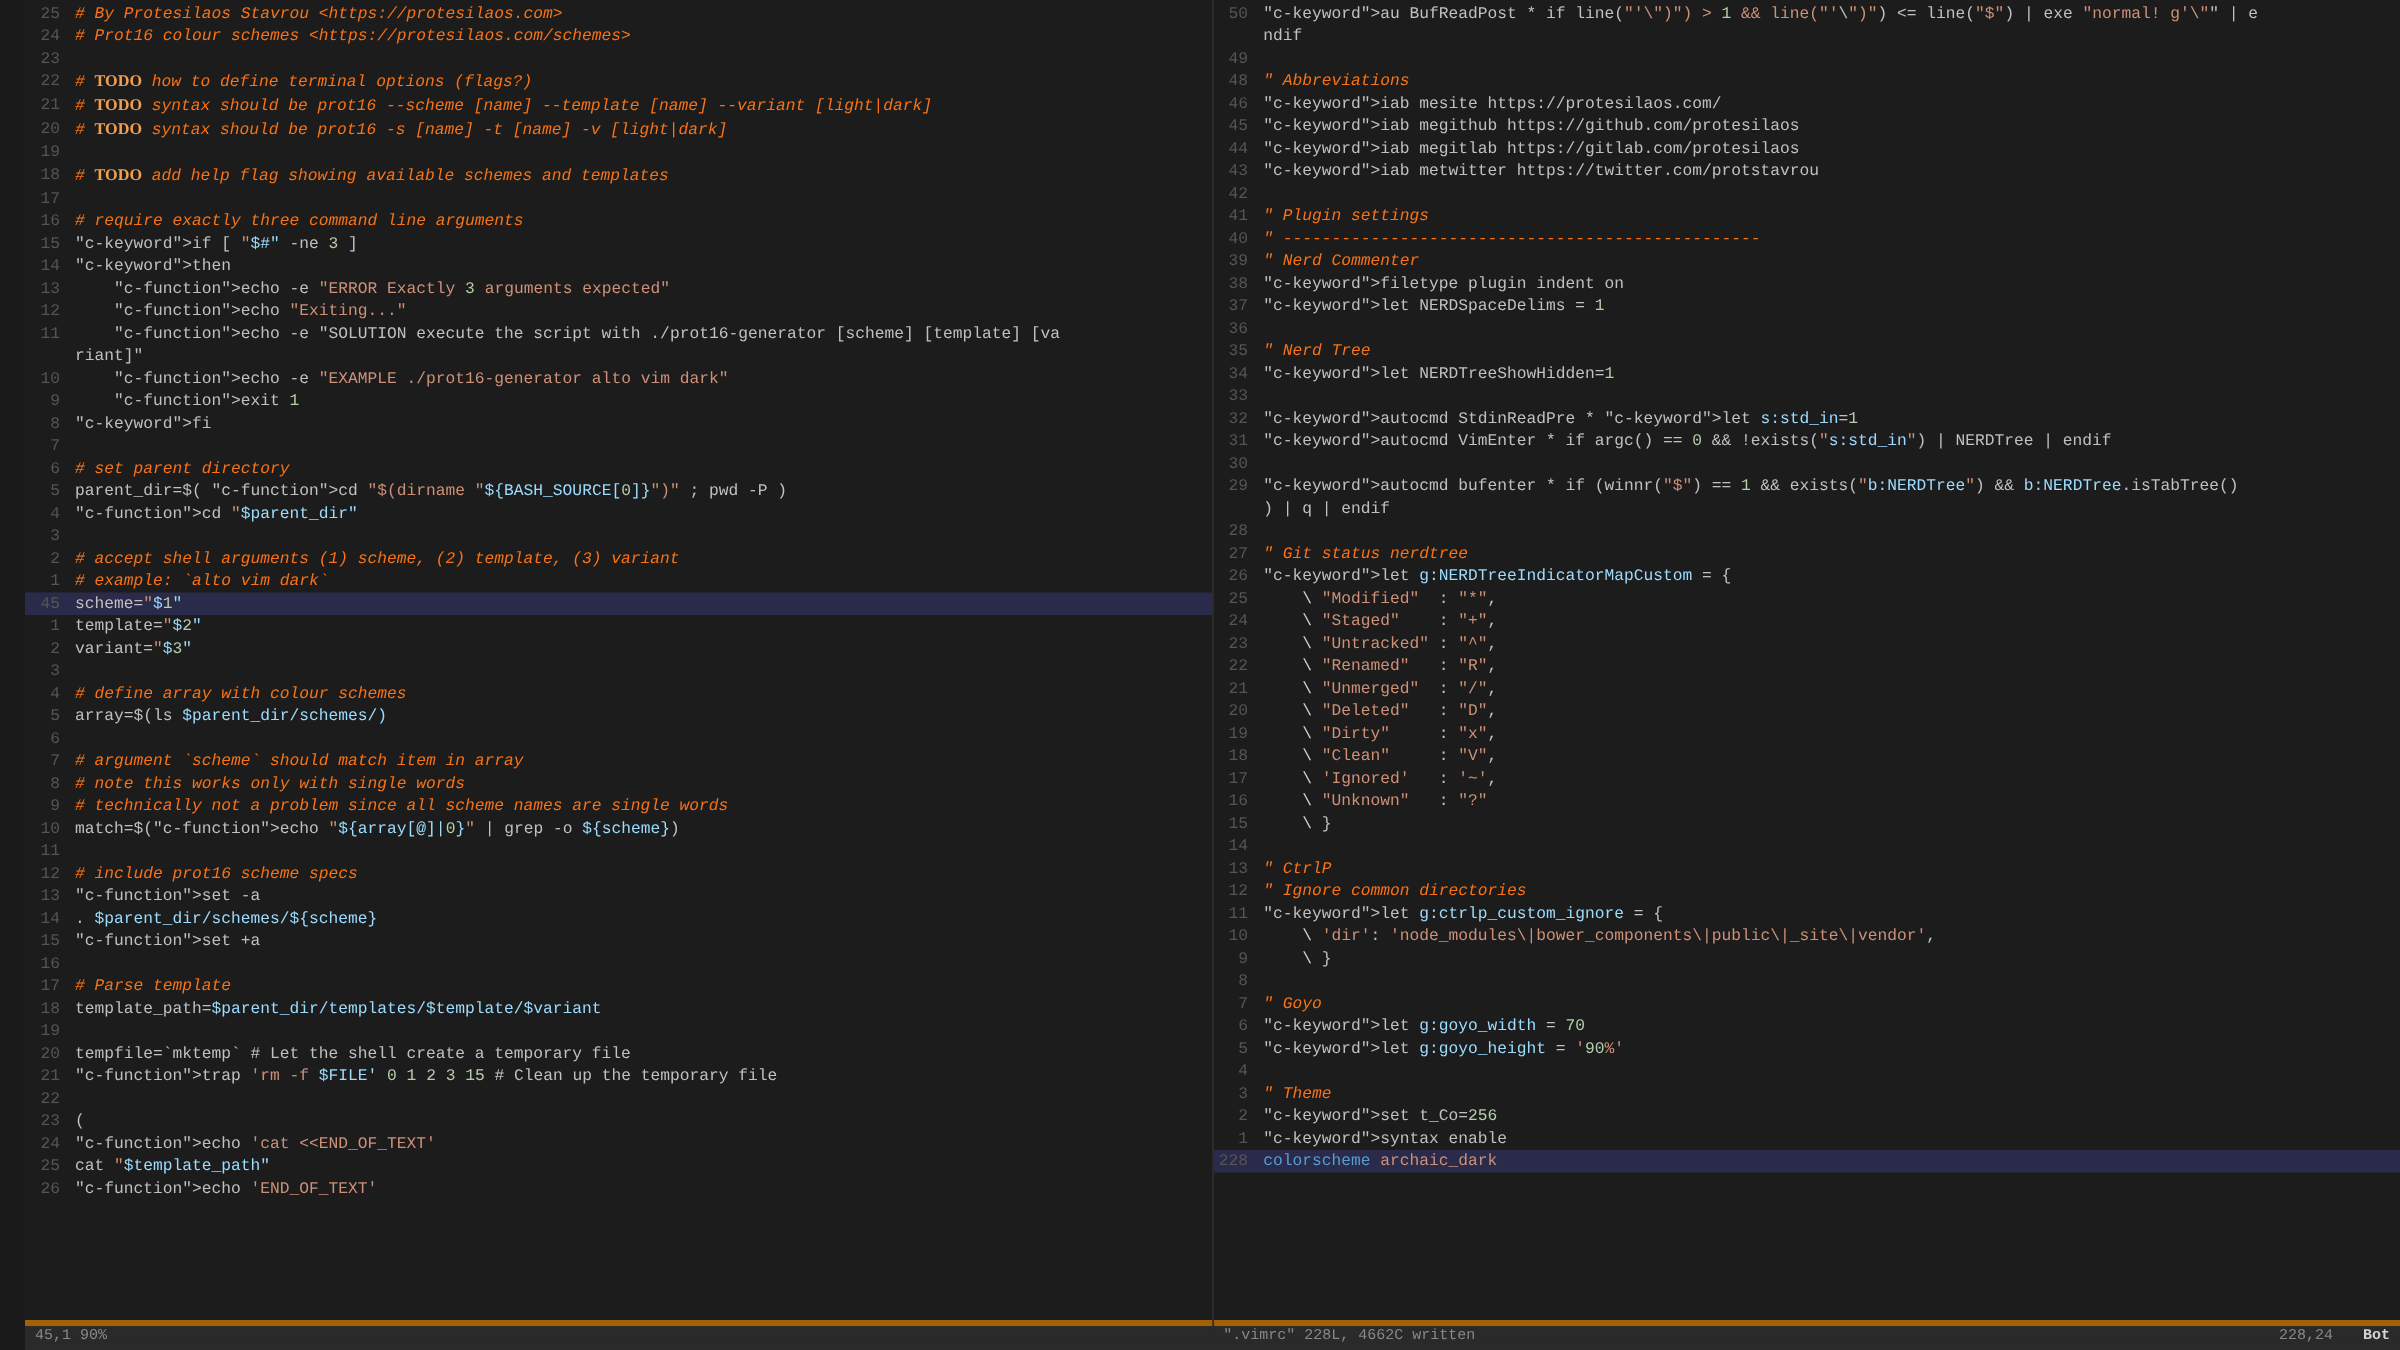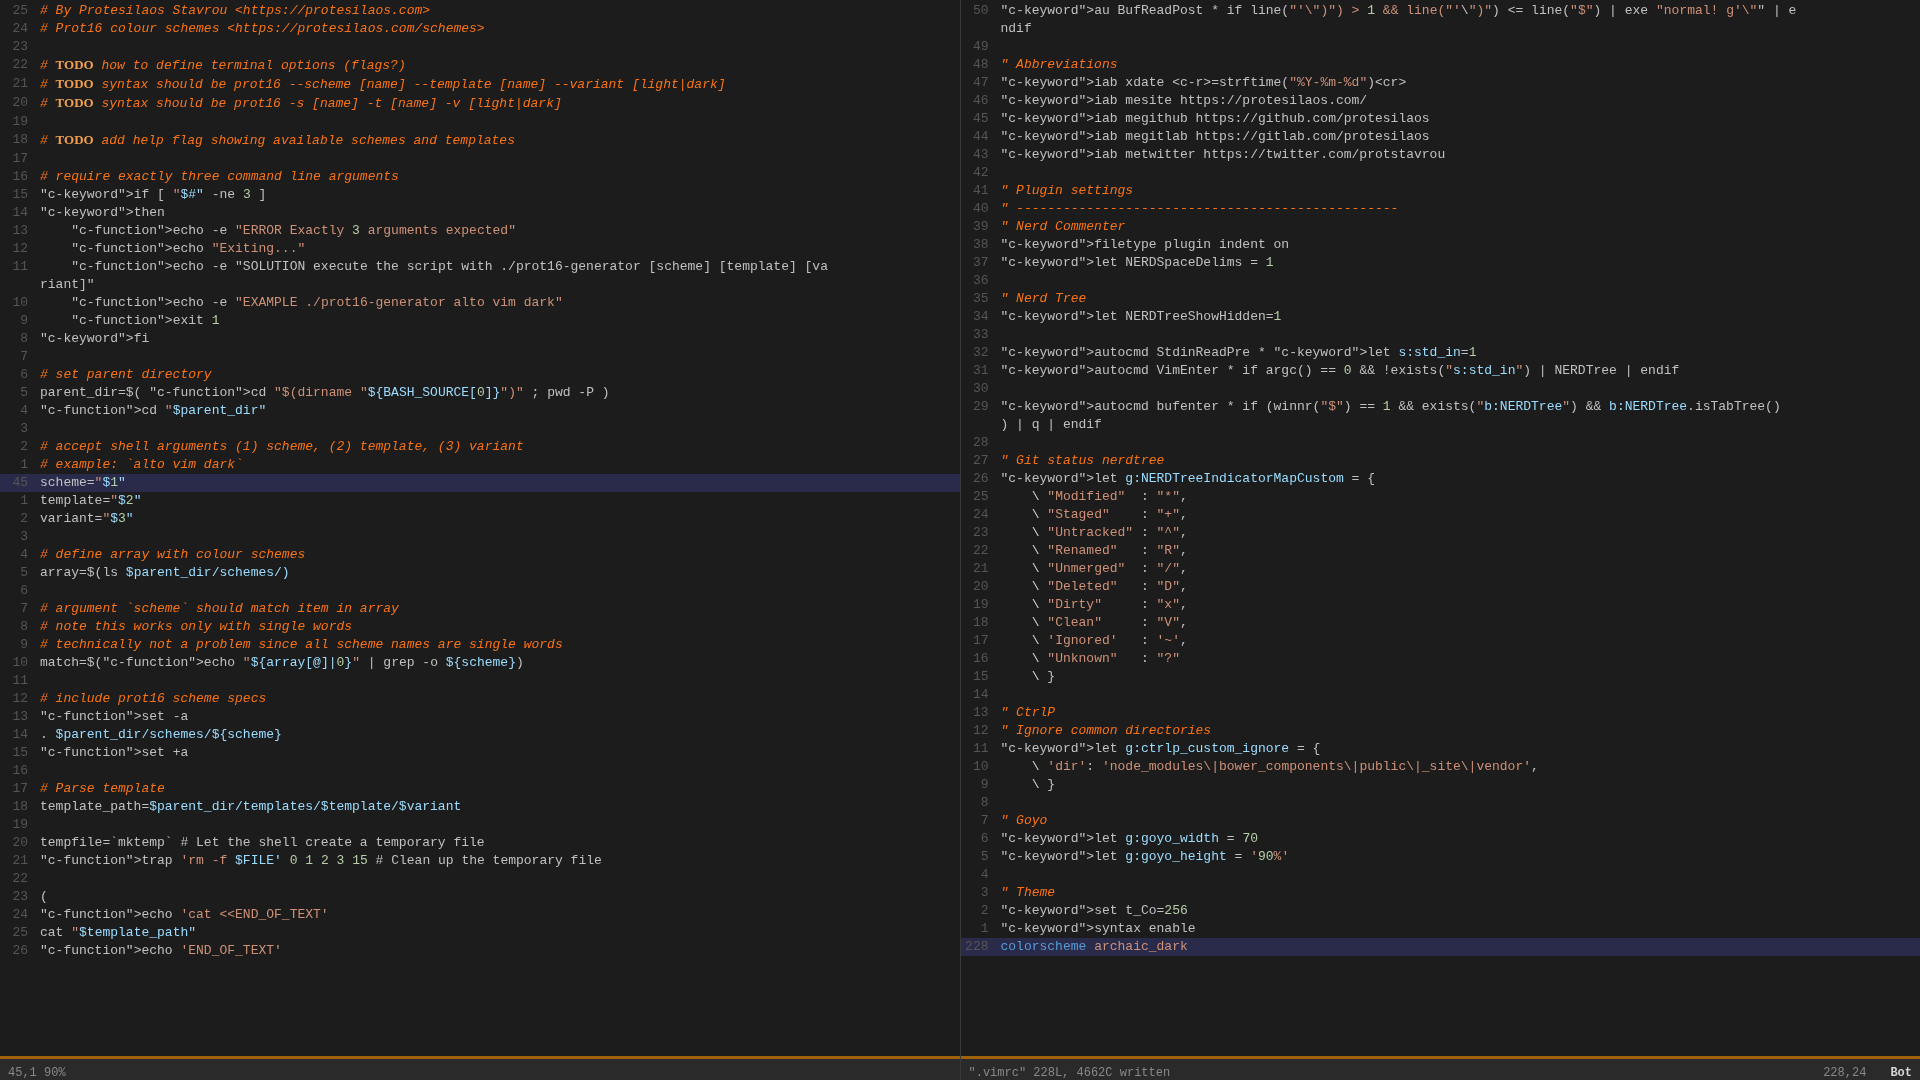--- a/index.html
+++ b/index.html
@@ -10,20 +10,21 @@
       color: #c0c0c0;
       width: 1920px;
       height: 1080px;
       overflow: hidden;
     }
     .editor-container {
       display: flex;
       flex-direction: column;
       width: 1920px;
       height: 1080px;
+      padding-left: 20px;
     }
     .panes {
       display: flex;
       flex: 1;
       overflow: hidden;
     }
     .pane {
       flex: 1;
       overflow: hidden;
       background: #1c1c1c;
@@ -55,22 +56,22 @@
       flex-shrink: 0;
     }
     .line-content {
       flex: 1;
       padding-left: 4px;
     }
     .statusbar {
       height: 24px;
       background: #2a2a2a;
       display: flex;
-      align-items: flex-end;
-      border-top: 3px solid #a16207;
+      align-items: flex-start;
+      border-top: 5px solid #a16207;
     }
     .statusbar-left {
       flex: 1;
       width: 50%;
       padding: 0 8px;
       background: #2a2a2a;
       color: #888;
       font-size: 12px;
       display: flex;
       align-items: center;
@@ -164,21 +165,20 @@
         </div>
       </div>
     </div>
 
     <div class="pane pane-right">
       <div class="code-area" id="right-code">
           <div class="line"><span class="line-number">50</span><span class="line-content"><span class="&lt;span">"c-keyword"</span>&gt;au BufReadPost * if line(<span class="c-string">"<span class="c-string">'\"</span>)<span class="c-string">") &gt; <span class="c-number">1</span> &amp;&amp; line("</span>'</span>\<span class="c-string">")"</span>) &lt;= line(<span class="c-string">"$"</span>) | exe <span class="c-string">"normal! g'\"</span>" | e</span></div>
           <div class="line"><span class="line-number"></span><span class="line-content">ndif</span></div>
           <div class="line"><span class="line-number">49</span><span class="line-content"></span></div>
           <div class="line"><span class="line-number">48</span><span class="line-content"><span class="c-comment">" Abbreviations</span></span></div>
-          <div class="line"><span class="line-number">47</span><span class="line-content"><span class="&lt;span">"c-keyword"</span>&gt;iab xdate &lt;c-r&gt;=strftime(<span class="c-string">"%Y-%m-%d"</span>)&lt;cr&gt;</span></div>
           <div class="line"><span class="line-number">46</span><span class="line-content"><span class="&lt;span">"c-keyword"</span>&gt;iab mesite https://protesilaos.com/</span></div>
           <div class="line"><span class="line-number">45</span><span class="line-content"><span class="&lt;span">"c-keyword"</span>&gt;iab megithub https://github.com/protesilaos</span></div>
           <div class="line"><span class="line-number">44</span><span class="line-content"><span class="&lt;span">"c-keyword"</span>&gt;iab megitlab https://gitlab.com/protesilaos</span></div>
           <div class="line"><span class="line-number">43</span><span class="line-content"><span class="&lt;span">"c-keyword"</span>&gt;iab metwitter https://twitter.com/protstavrou</span></div>
           <div class="line"><span class="line-number">42</span><span class="line-content"></span></div>
           <div class="line"><span class="line-number">41</span><span class="line-content"><span class="c-comment">" Plugin settings</span></span></div>
           <div class="line"><span class="line-number">40</span><span class="line-content"><span class="c-comment">" -------------------------------------------------</span></span></div>
           <div class="line"><span class="line-number">39</span><span class="line-content"><span class="c-comment">" Nerd Commenter</span></span></div>
           <div class="line"><span class="line-number">38</span><span class="line-content"><span class="&lt;span">"c-keyword"</span>&gt;filetype plugin indent on</span></div>
           <div class="line"><span class="line-number">37</span><span class="line-content"><span class="&lt;span">"c-keyword"</span>&gt;let NERDSpaceDelims = <span class="c-number">1</span></span></div>

